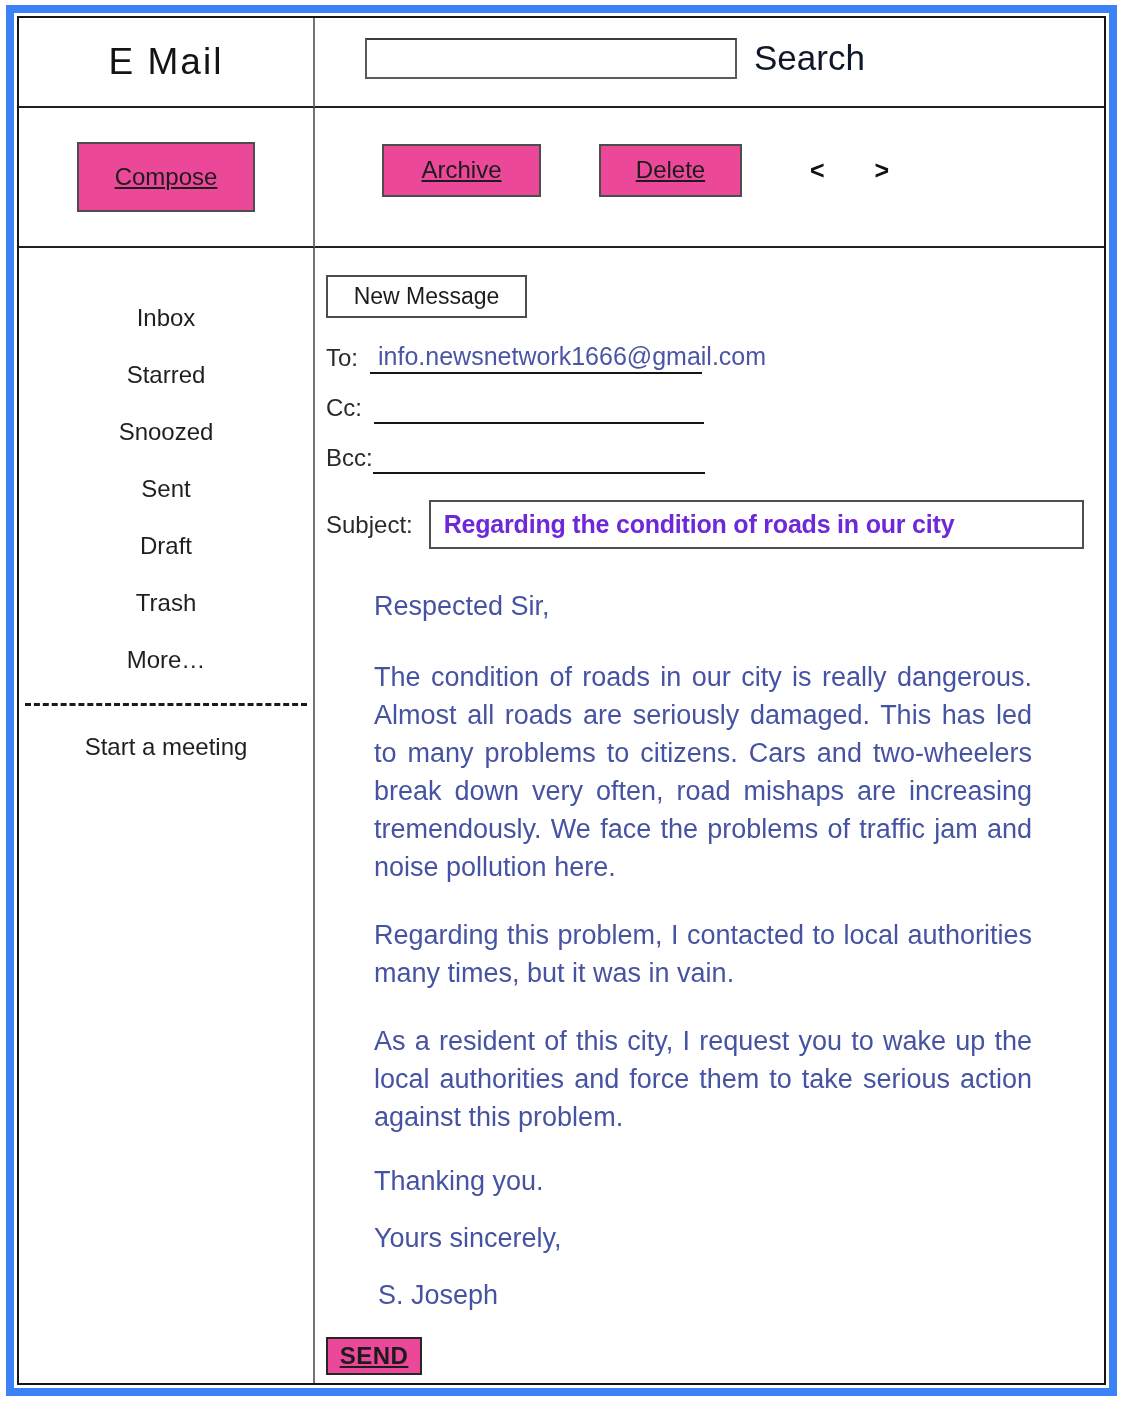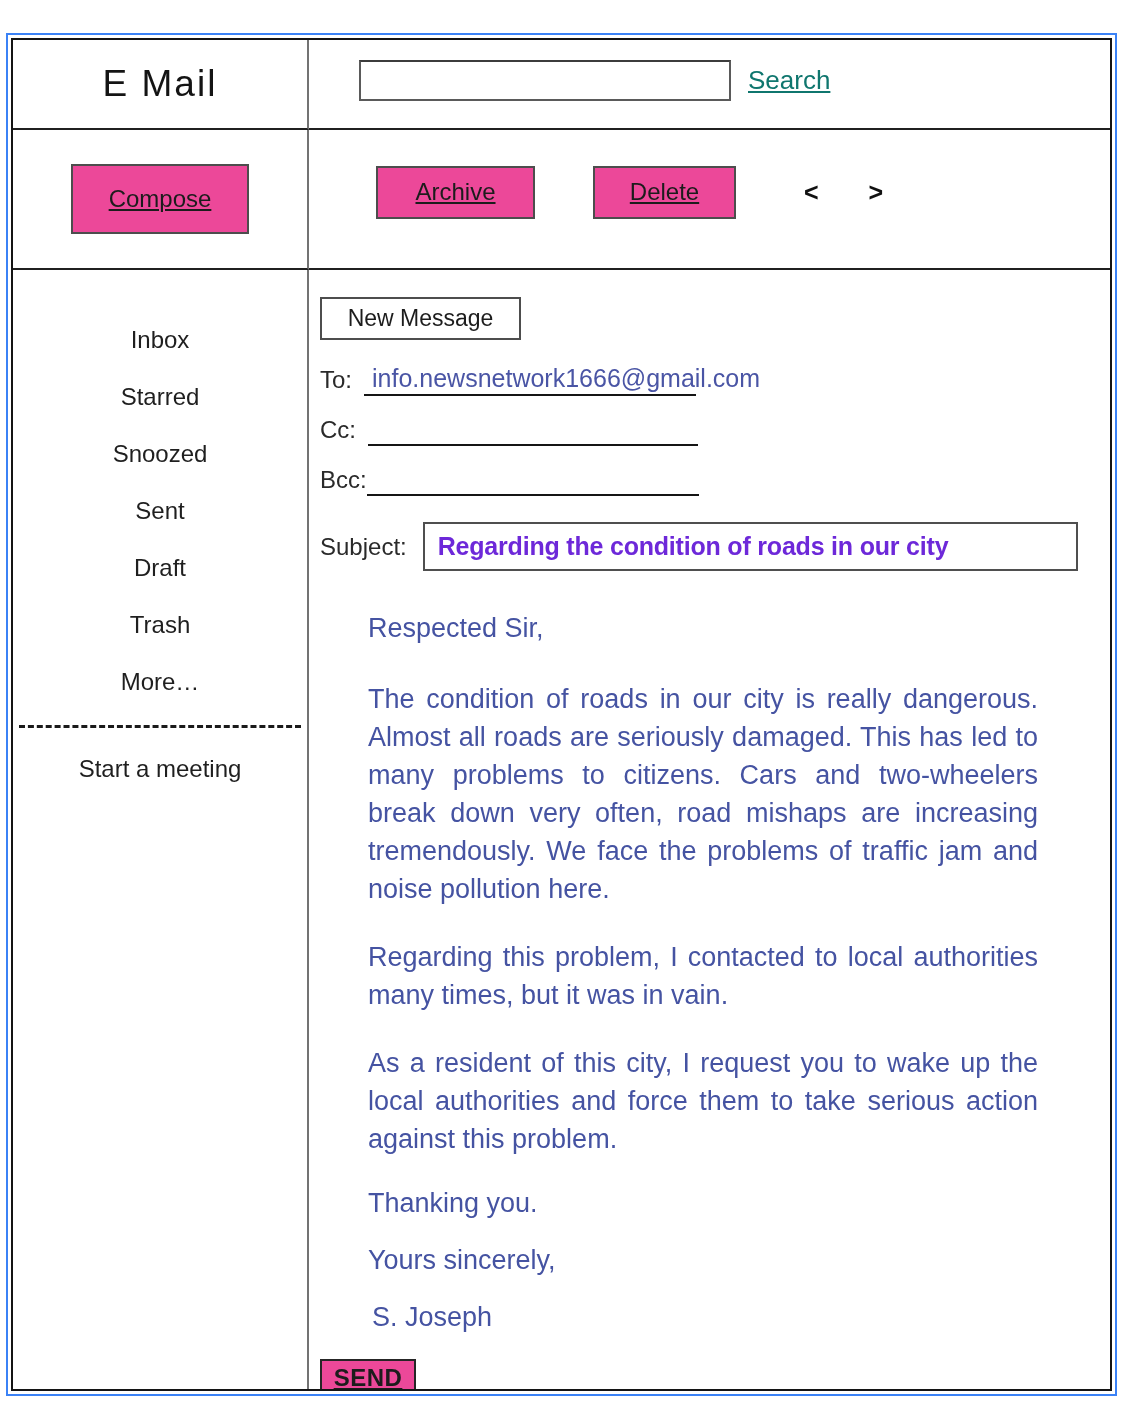--- a/index.html
+++ b/index.html
@@ -6,23 +6,22 @@
   html, body { background: #ffffff; }
   body {
     width: 1121px; height: 1406px;
     font-family: "Liberation Sans", sans-serif;
     color: #1c1c1c;
     position: relative;
   }
   .frame-outer {
     position: absolute;
     left: 6px; top: 5px; right: 4px; bottom: 10px;
-    border: 2px solid #3b82f6;
+    border: 8px solid #3b82f6;
     padding: 3px;
-    margin-top: 28px;
   }
   .frame-inner {
     width: 100%; height: 100%;
     border: 2px solid #141414;
     display: grid;
     grid-template-columns: 296px 1fr;
     grid-template-rows: 90px 140px 1fr;
   }
   .cell { overflow: hidden; }
   .col-left { border-right: 2px solid #737373; }
@@ -38,21 +37,21 @@
     padding-left: 50px; padding-bottom: 8px;
   }
   .search-input {
     width: 372px; height: 41px;
     border: 2px solid #5a5a5a;
     border-top-color: #3c3c3c;
     font-size: 22px; padding: 0 10px;
     font-family: "Liberation Sans", sans-serif;
     outline: none;
   }
-  .search-label { font-size: 26px; margin-left: 17px; color: #0f766e; text-decoration: underline; }
+  .search-label { font-size: 35px; margin-left: 17px; color: #0f172a; }
 
   
   .cell-compose { display: flex; align-items: center; justify-content: center; }
   .btn {
     background: #ec4899;
     border: 2px solid #4d4d4d;
     font-family: "Liberation Sans", sans-serif;
     font-size: 24px; color: #1c1c1c;
     display: flex; align-items: center; justify-content: center;
     cursor: pointer;

